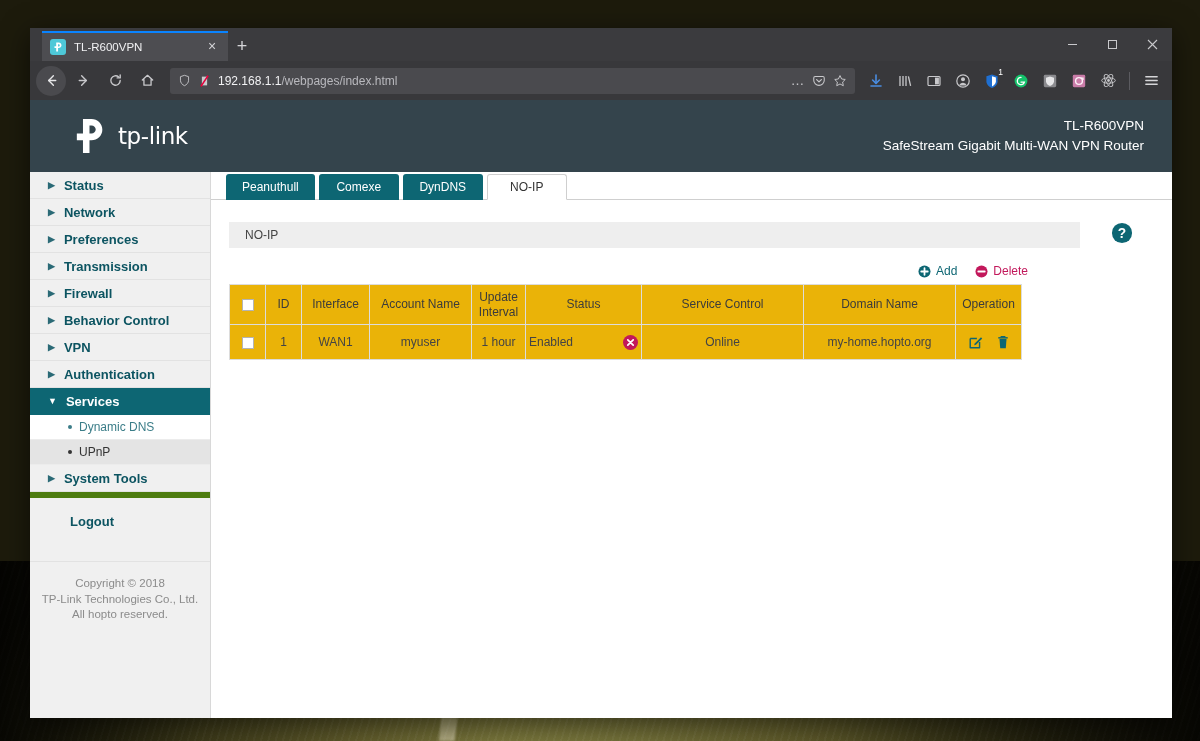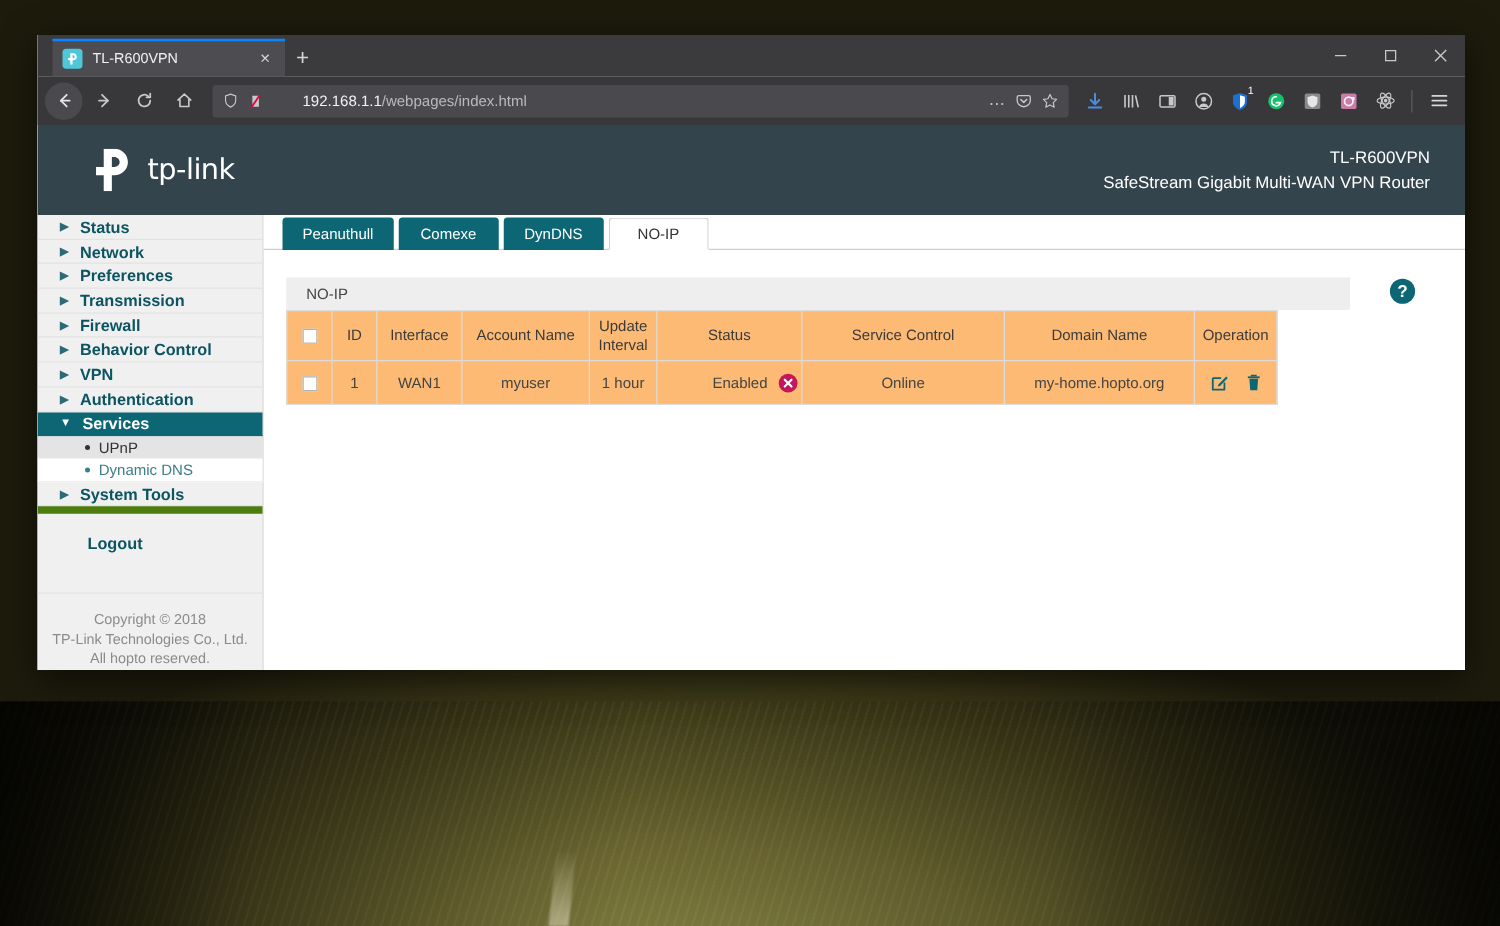--- a/index.html
+++ b/index.html
@@ -29,21 +29,21 @@
   #desktop-path {
     position:absolute; bottom:0; left:442px; width:16px; height:60px;
     background: linear-gradient(to top, rgba(205,198,160,.75), rgba(205,198,160,0));
     transform: skewX(-6deg);
     filter: blur(1px);
   }
 
   
   #browser {
     position: absolute; left: 30px; top: 28px;
-    width: 1142px; height: 508px;
+    width: 1142px; height: 690px;
     background: #ffffff;
     box-shadow: 0 6px 26px rgba(0,0,0,.55);
     display: flex; flex-direction: column;
     overflow: hidden;
   }
 
   
   .tabstrip {
     height: 33px; background: #3b3b3e;
     display: flex; align-items: flex-end; position: relative;
@@ -106,21 +106,21 @@
     flex: 1 1 auto; height: 26px; margin: 0 6px;
     background: #4a4a4e; border-radius: 3px;
     display: flex; align-items: center; gap: 7px;
     padding: 0 8px;
   }
   .url-text {
     flex: 1 1 auto;
     font-family: "Liberation Sans", sans-serif;
     font-size: 12px; color: #b9b9be; white-space: nowrap; overflow: hidden;
   }
-  .url-text b { color:#f2f2f4; font-weight:400;margin-left:24px; }
+  .url-text b { color:#f2f2f4; font-weight:400; }
   .urlbar .dots { color:#c3c3c7; font-size: 13px; letter-spacing:1px; }
   .toolbar-icons { display:flex; align-items:center; gap:3px; padding-right:2px; }
   .ticon {
     width: 26px; height: 28px; display:flex; align-items:center; justify-content:center;
     position: relative; color:#c8c8cb;
   }
   .ticon .badge {
     position:absolute; top:0px; right:2px;
     color:#ffffff; font-size:8.5px; font-family:"Liberation Sans",sans-serif;
   }
@@ -218,36 +218,36 @@
   }
   .action {
     display:flex; align-items:center; gap:5px;
     font-size: 12px; font-family:"Liberation Sans",sans-serif;
   }
   .action.add { color:#0d6673; }
   .action.del { color:#c2185b; }
 
   table.grid {
     width: 792px; border-collapse: collapse; table-layout: fixed;
-    background:#fdba74;
+    background:#eab308;
   }
   table.grid th, table.grid td {
     border: 1px solid #dcdcdc;
     font-size: 12px; font-weight: normal;
     font-family:"Liberation Sans",sans-serif;
     color:#444444; text-align:center;
     padding: 0 3px;
   }
   table.grid th { height: 40px; line-height:1.25; color:#3b3b3b;}
   table.grid td { height: 35px; }
   .cb {
     width: 12px; height: 12px; border:1px solid #b4b4b4; background:#ffffff;
     display:inline-block; vertical-align:middle;
   }
-  .status-cell { display:flex; align-items:center; justify-content:flex-end; gap:9px;}
+  .status-cell { display:flex; align-items:center; justify-content:space-between; gap:9px;}
   .op-cell { display:flex; align-items:center; justify-content:center; gap:12px;}
   .badge-x {
     width:15px; height:15px; border-radius:50%; background:#c2185b;
     display:flex; align-items:center; justify-content:center;
   }
   svg { display:block; }
 </style>
 </head>
 <body>
 
@@ -460,27 +460,27 @@
           <span>VPN</span>
         </div>
         <div class="nav-item">
           <span class="caret">▶</span>
           <span>Authentication</span>
         </div>
         <div class="nav-item open">
           <span class="caret">▼</span>
           <span>Services</span>
         </div>
+        <div class="sub-item">
+          <span class="dot"></span>
+          <span>Dynamic DNS</span>
+        </div>
         <div class="sub-item selected">
           <span class="dot"></span>
           <span>UPnP</span>
-        </div>
-        <div class="sub-item">
-          <span class="dot"></span>
-          <span>Dynamic DNS</span>
         </div>
         <div class="nav-item">
           <span class="caret">▶</span>
           <span>System Tools</span>
         </div>
 
         <div class="logout-wrap">
           <div class="logout">Logout</div>
         </div>
         <div class="copyright">
@@ -504,20 +504,36 @@
           <div class="panel-head-row">
             <div class="panel-title">NO-IP</div>
             <div class="help-btn">
               <svg width="22" height="22" viewBox="0 0 24 24">
                 <circle cx="12" cy="12" r="11" fill="#0d6673"></circle>
                 <text x="12" y="17" text-anchor="middle" font-family="Liberation Sans, sans-serif" font-size="15" font-weight="bold" fill="#ffffff">?</text>
               </svg>
             </div>
           </div>
 
+          <div class="actions">
+            <div class="action add">
+              <svg width="13" height="13" viewBox="0 0 16 16">
+                <circle cx="8" cy="8" r="7.4" fill="#0d6673"></circle>
+                <path d="M8 4 V12 M4 8 H12" stroke="#ffffff" stroke-width="2.2" stroke-linecap="round"></path>
+              </svg>
+              <span>Add</span>
+            </div>
+            <div class="action del">
+              <svg width="13" height="13" viewBox="0 0 16 16">
+                <circle cx="8" cy="8" r="7.4" fill="#c2185b"></circle>
+                <path d="M4 8 H12" stroke="#ffffff" stroke-width="2.2" stroke-linecap="round"></path>
+              </svg>
+              <span>Delete</span>
+            </div>
+          </div>
 
           <table class="grid">
             <colgroup>
               <col style="width:36px">
                 <col style="width:36px">
                 <col style="width:68px">
               <col style="width:102px">
                 <col style="width:54px">
                 <col style="width:116px">
               <col style="width:162px">

